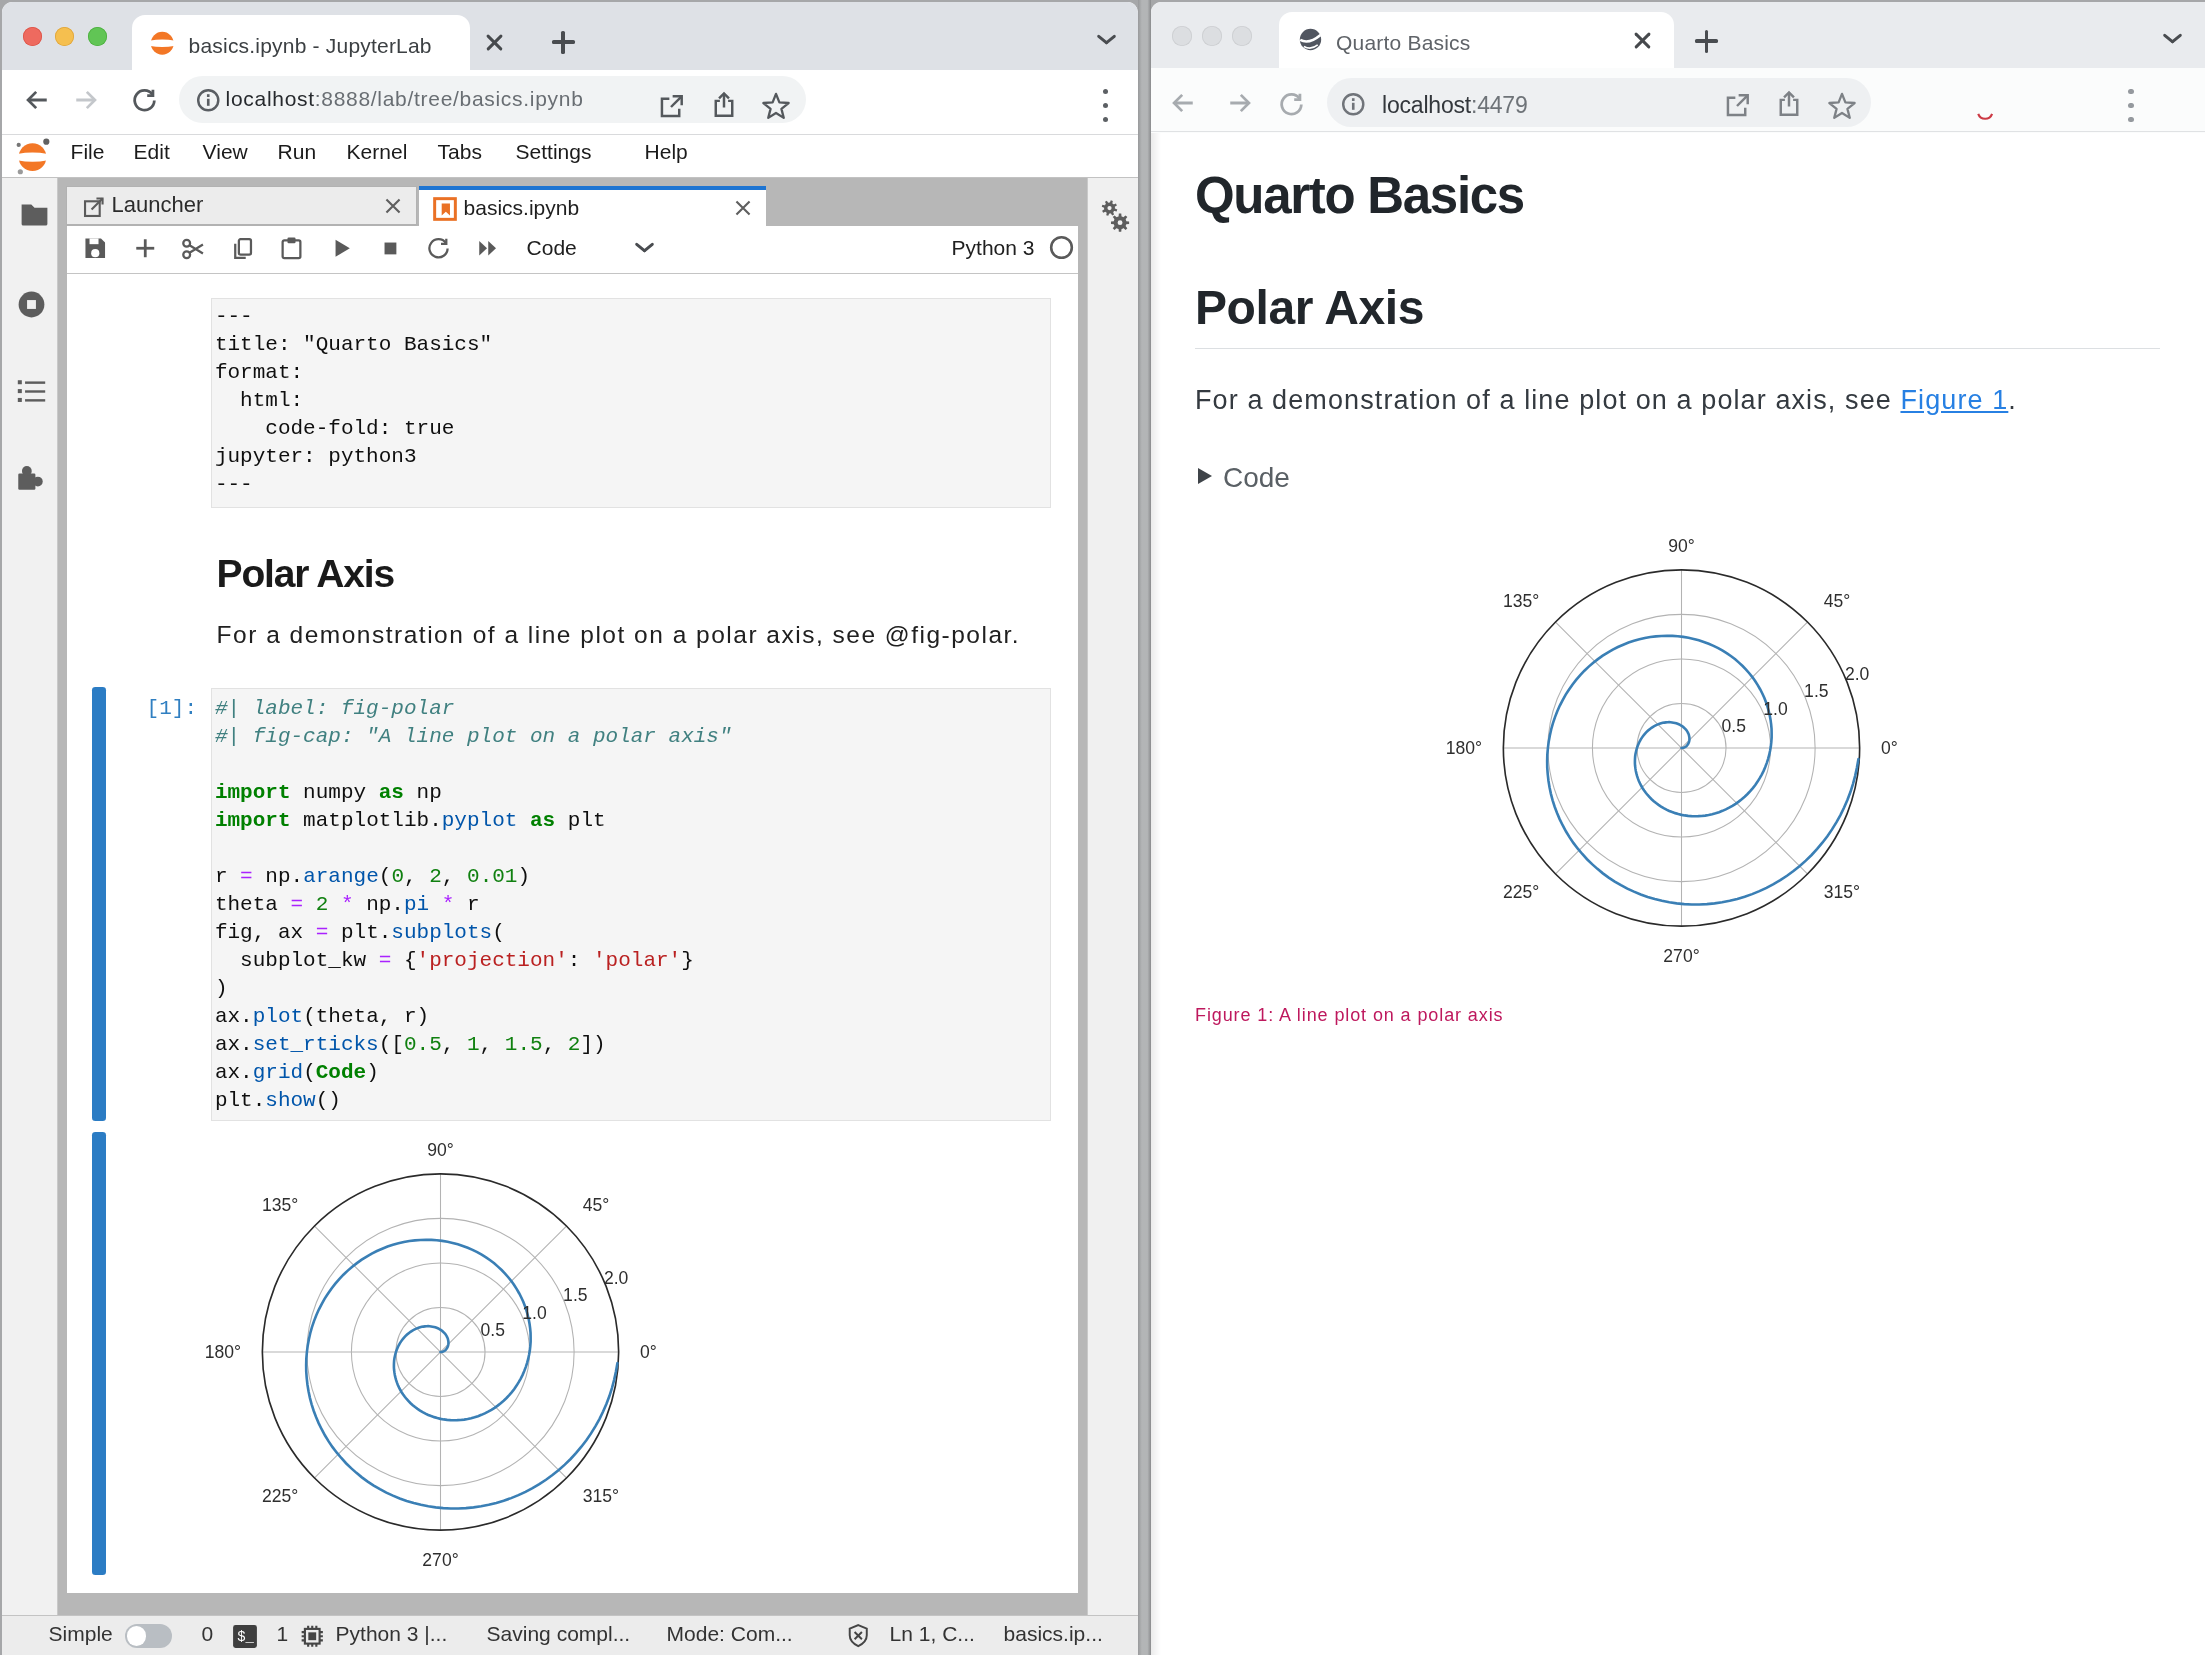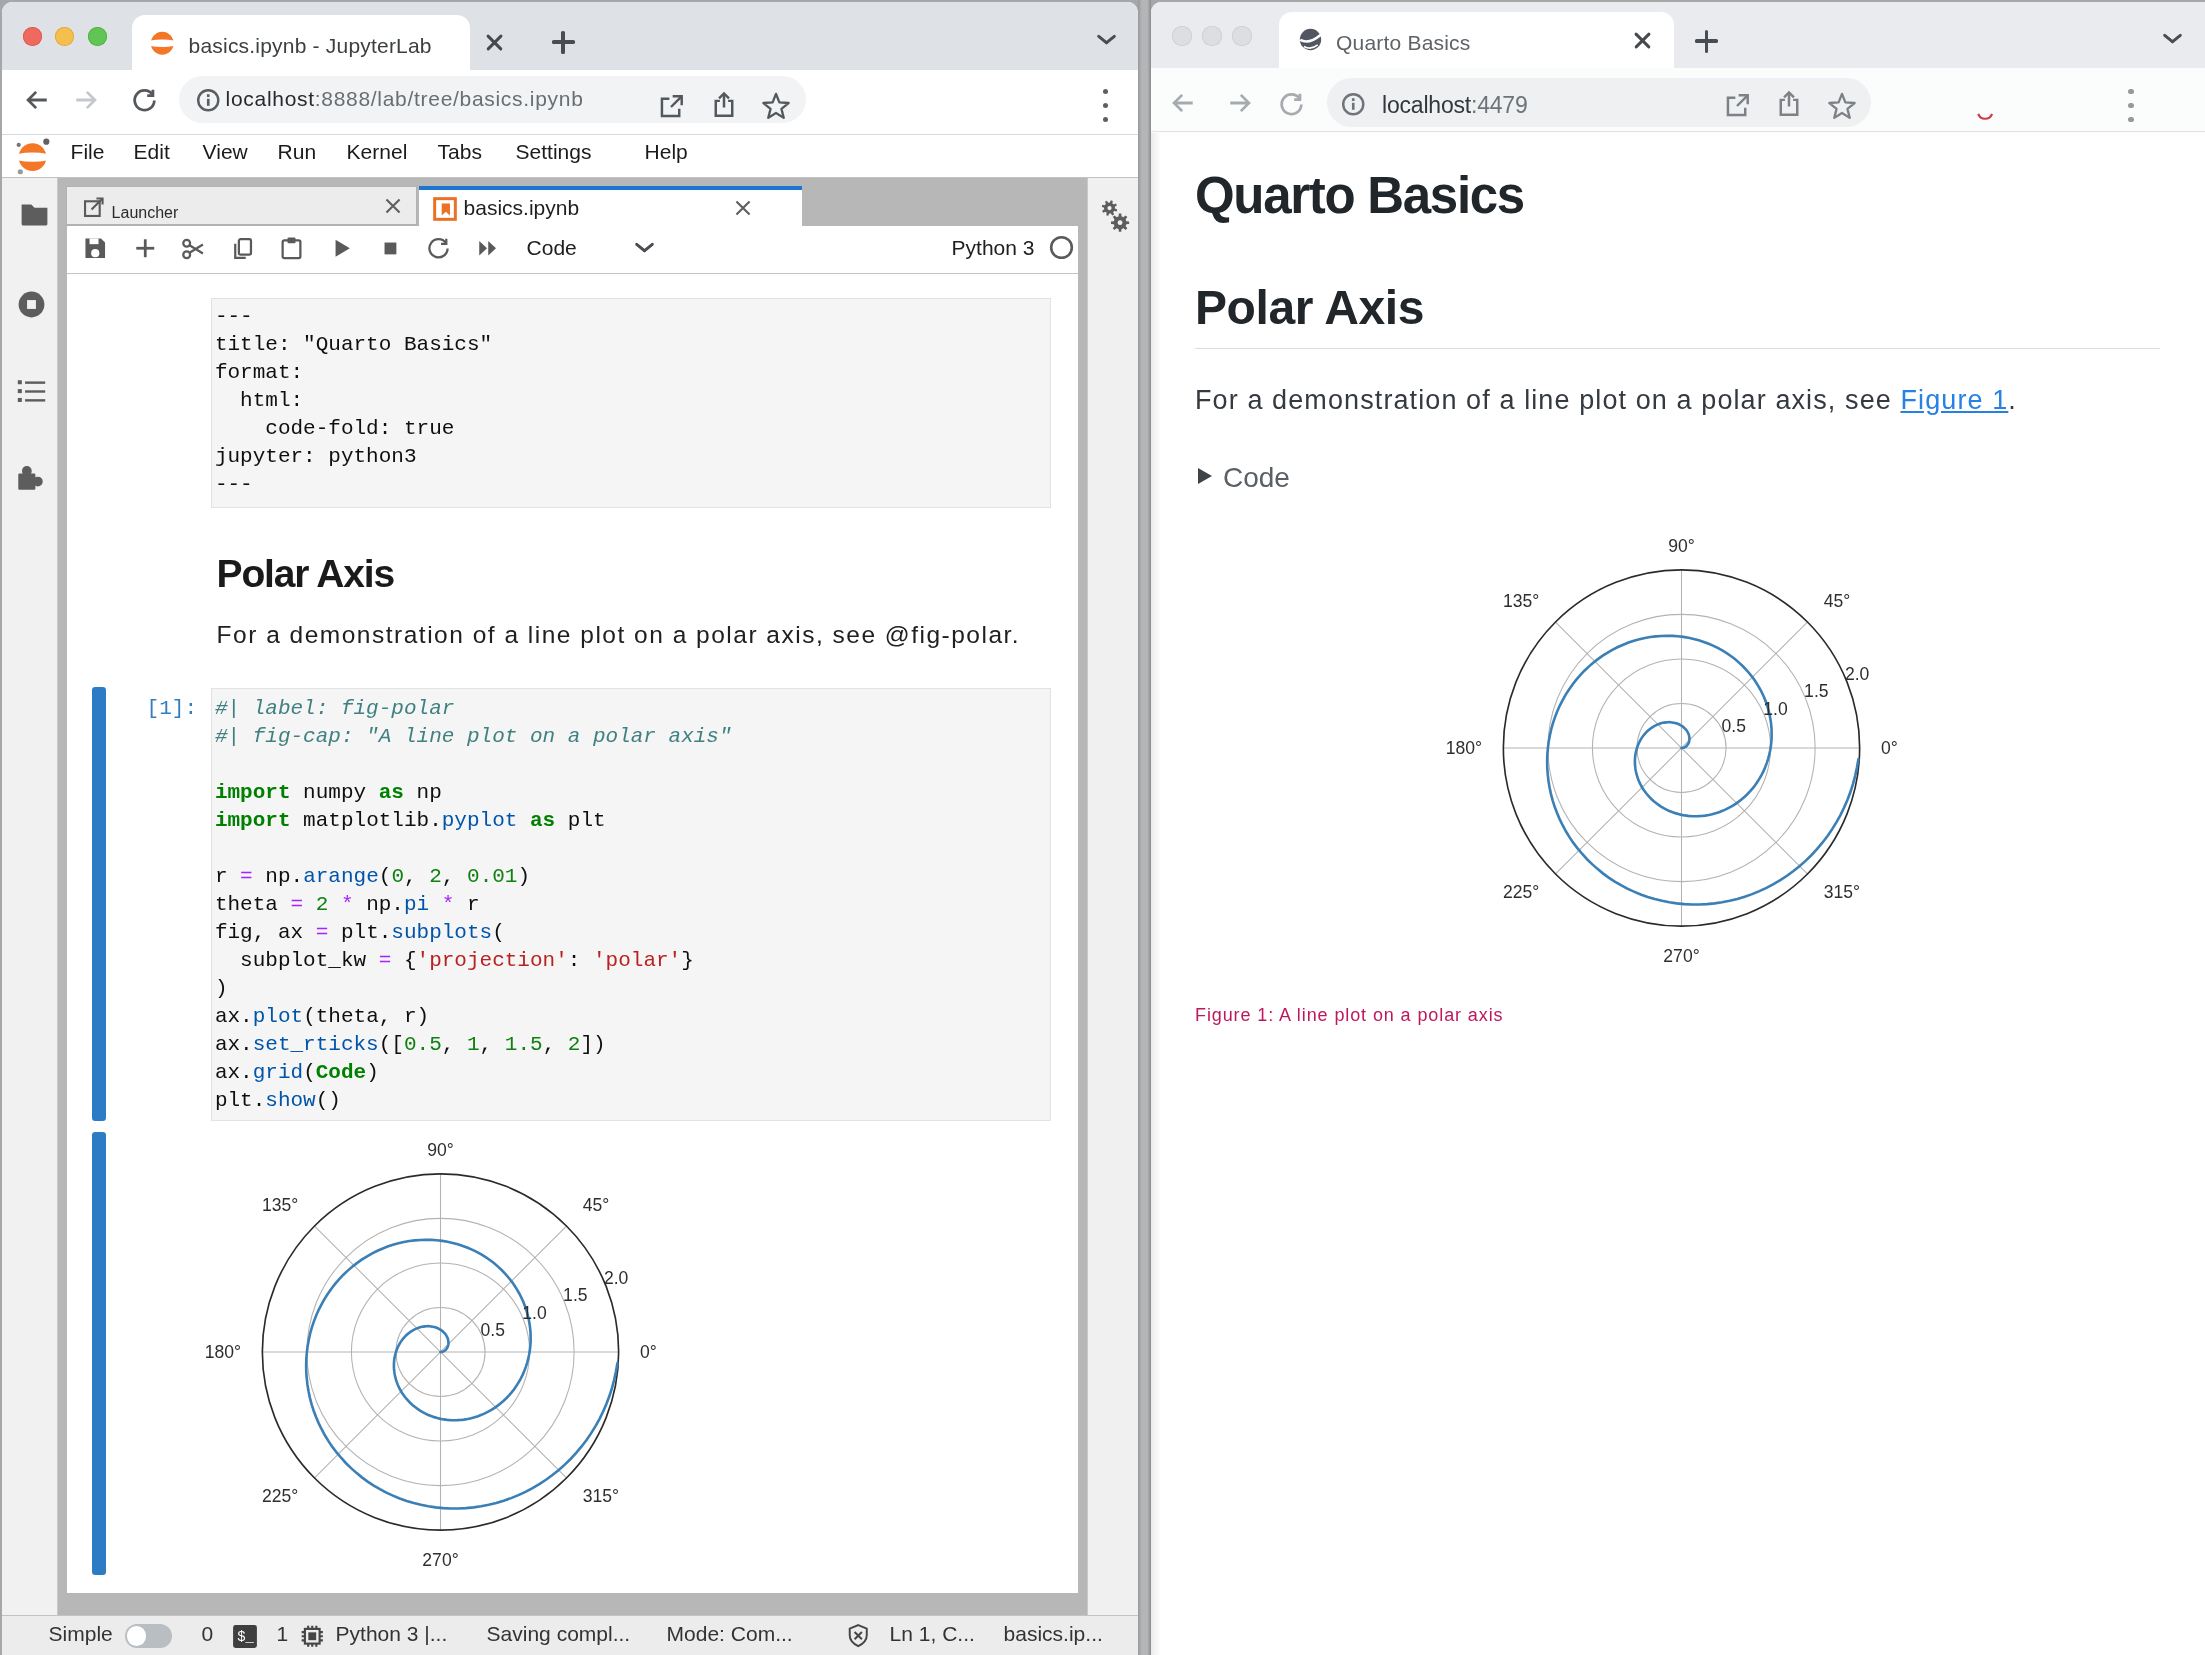--- a/index.html
+++ b/index.html
@@ -194,26 +194,26 @@
           <path d="M32.3 26.4 L35.0 23.1 L32.9 21.0 L29.6 23.7 z" fill="#5d5d5d"></path>
           <circle cx="26" cy="30" r="3" fill="#f0f0f0"></circle>
         </svg>
   </div>
   <div class="jtab" style="left:64px;width:351px;background:#ececec;border:1.6px solid #b2b2b2;">
     <svg class="abs" style="left:16.3px;top:9px" width="22" height="22" viewBox="0 0 27 27" fill="none" stroke="#5b5b5b" stroke-width="2.6">
           <rect x="2.5" y="6.5" width="18" height="18"></rect>
           <path d="M10.5 16.5 L24 3"></path>
           <path d="M16.5 3 H24 V10.5"></path>
         </svg>
-    <div class="abs" style="left:45px;top:17px;font-size:16px;color:#2b2b2b;">Launcher</div>
+    <div class="abs" style="left:45px;top:5px;font-size:22px;color:#2b2b2b;">Launcher</div>
     <svg class="abs" style="left:317px;top:10.6px" width="18" height="18" viewBox="0 0 22 22" stroke="#5f5f5f" stroke-width="2.6">
           <path d="M3 3 L19 19 M19 3 L3 19"></path>
         </svg>
   </div>
-  <div class="jtab" style="left:417px;width:383px;background:#fff;border-top:4.1px solid #1d74d2;height:42px;">
+  <div class="jtab" style="left:417px;width:347px;background:#fff;border-top:4.1px solid #1d74d2;height:42px;">
     <svg class="abs" style="left:14px;top:7.4px" width="24" height="24" viewBox="0 0 29 29">
           <rect x="2" y="2" width="25" height="25" fill="#fff" stroke="#ea7125" stroke-width="3.6"></rect>
           <path d="M10.5 8 h10 v14.5 l-5 -4.6 l-5 4.6 z" fill="#ea7125"></path>
         </svg>
     <div class="abs" style="left:45px;top:6.5px;font-size:21px;color:#1f1f1f;">basics.ipynb</div>
     <svg class="abs" style="left:315px;top:9.8px" width="18" height="18" viewBox="0 0 22 22" stroke="#5f5f5f" stroke-width="2.6">
           <path d="M3 3 L19 19 M19 3 L3 19"></path>
         </svg>
   </div>
   <div class="abs" style="left:65px;top:89px;width:352px;height:1.6px;background:#b2b2b2;"></div>

